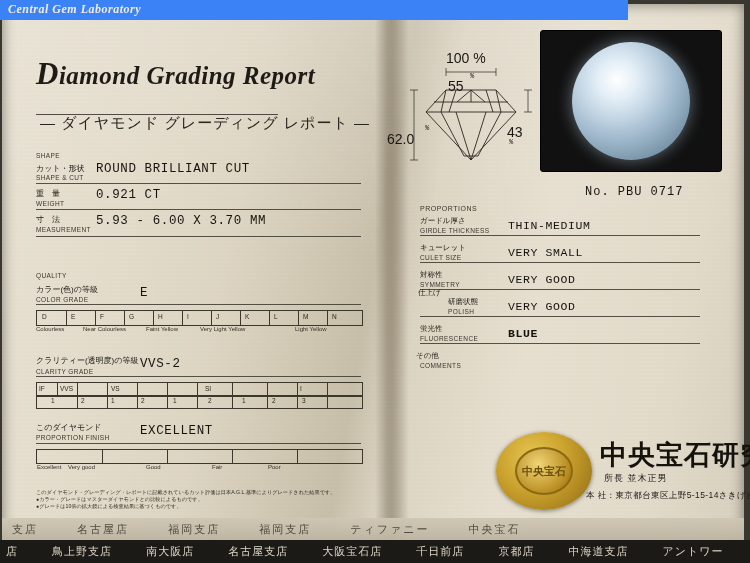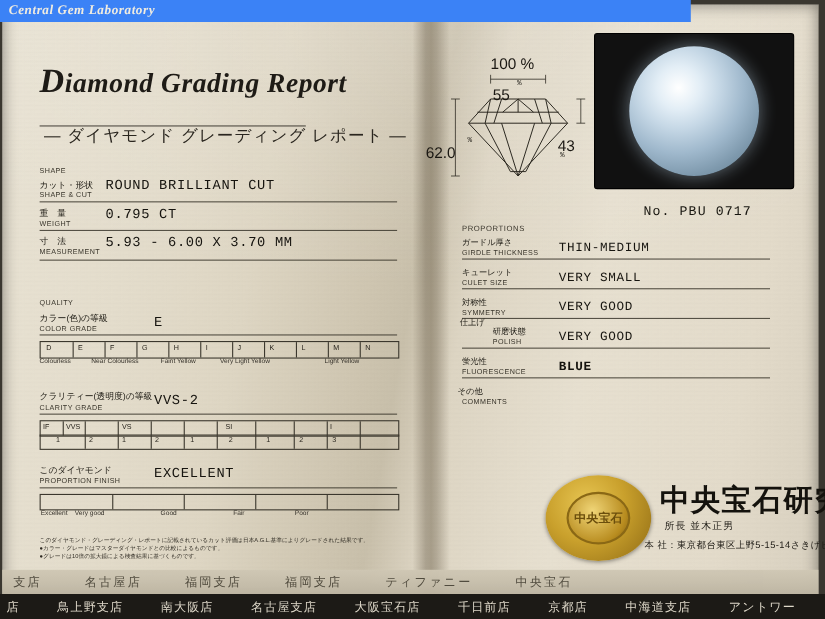--- a/index.html
+++ b/index.html
@@ -156,21 +156,21 @@
 
   <div class="sectlabel" style="left:36px;top:152px;">SHAPE</div>
 
   <div class="jplabel" style="left:36px;top:163px;">カット・形状</div>
   <div class="sectlabel" style="left:36px;top:174px;">SHAPE &amp; CUT</div>
   <div class="fieldval" style="left:96px;top:162px;">ROUND BRILLIANT CUT</div>
   <div class="rule" style="left:36px;top:183px;width:325px;"></div>
 
   <div class="jplabel" style="left:36px;top:188px;">重　量</div>
   <div class="sectlabel" style="left:36px;top:200px;">WEIGHT</div>
-  <div class="fieldval" style="left:96px;top:188px;">0.795 CT</div>
+  <div class="fieldval" style="left:96px;top:188px;">0.921 CT</div>
   <div class="rule" style="left:36px;top:209px;width:325px;"></div>
 
   <div class="jplabel" style="left:36px;top:214px;">寸　法</div>
   <div class="sectlabel" style="left:36px;top:226px;">MEASUREMENT</div>
   <div class="fieldval" style="left:96px;top:214px;">5.93 - 6.00 X 3.70 MM</div>
   <div class="rule" style="left:36px;top:236px;width:325px;"></div>
 
   <div class="sectlabel" style="left:36px;top:272px;">QUALITY</div>
 
   <div class="jplabel" style="left:36px;top:284px;">カラー(色)の等級</div>

